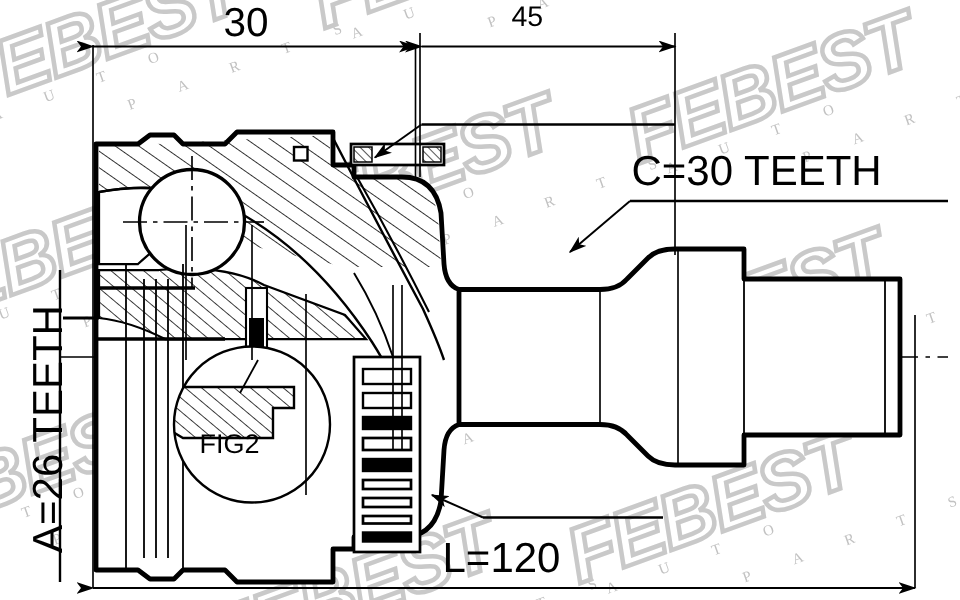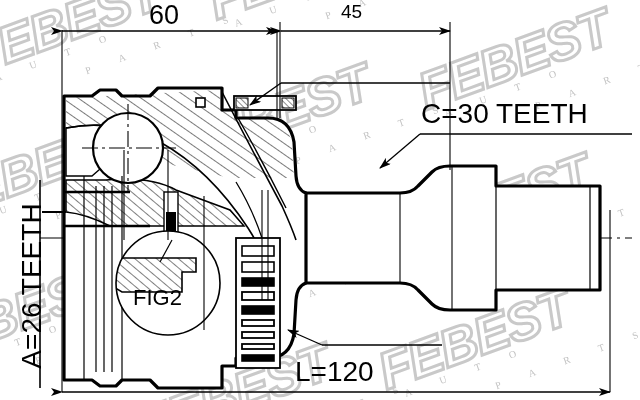--- a/index.html
+++ b/index.html
@@ -33,21 +33,21 @@
   .dimtxt{
     position:absolute;font-family:"Liberation Sans", sans-serif;
     color:#000;white-space:nowrap;line-height:1;
   }
   #lbl-60{left:149px;top:2px;font-size:27px;}
   #lbl-45{left:341px;top:2px;font-size:19px;}
   #lbl-48{left:286px;top:52px;font-size:28px;}
   #lbl-c30{left:421px;top:100px;font-size:28px;text-align:center;}
   #lbl-b79{left:325px;top:313px;font-size:28px;}
   #lbl-l150{left:295px;top:358px;font-size:28px;}
-  #lbl-fig2{left:133px;top:287px;font-size:22px;}
+  #lbl-fig2{left:133px;top:287px;font-size:18px;}
   #lbl-a26{
     left:-68px;top:272px;width:200px;text-align:center;font-size:28px;
     transform:rotate(-90deg);transform-origin:50% 50%;
   }
 </style>
 </head>
 <body>
 
 <div id="sheet">
 
@@ -240,20 +240,20 @@
       <line x1="420" y1="134" x2="632" y2="134" stroke="#000" stroke-width="1.6"></line>
       <line x1="420" y1="134" x2="380" y2="168" stroke="#000" stroke-width="1.3" marker-end="url(#arr)"></line>
 
       <line x1="322" y1="345" x2="442" y2="345" stroke="#000" stroke-width="1.6"></line>
       <line x1="322" y1="345" x2="288" y2="330" stroke="#000" stroke-width="1.3" marker-end="url(#arr)"></line>
 
       <line x1="40" y1="180" x2="40" y2="388" stroke="#000" stroke-width="1.6"></line>
     </g>
   </svg>
 
-  <div class="dimtxt" id="lbl-60">60</div>
+  <div class="dimtxt" id="lbl-60">30</div>
   <div class="dimtxt" id="lbl-45">45</div>
   <div class="dimtxt" id="lbl-c30">C=30 TEETH</div>
   <div class="dimtxt" id="lbl-l150">L=120</div>
   <div class="dimtxt" id="lbl-fig2">FIG2</div>
   <div class="dimtxt" id="lbl-a26">A=26 TEETH</div>
 
 </div>
 
 </body></html>

